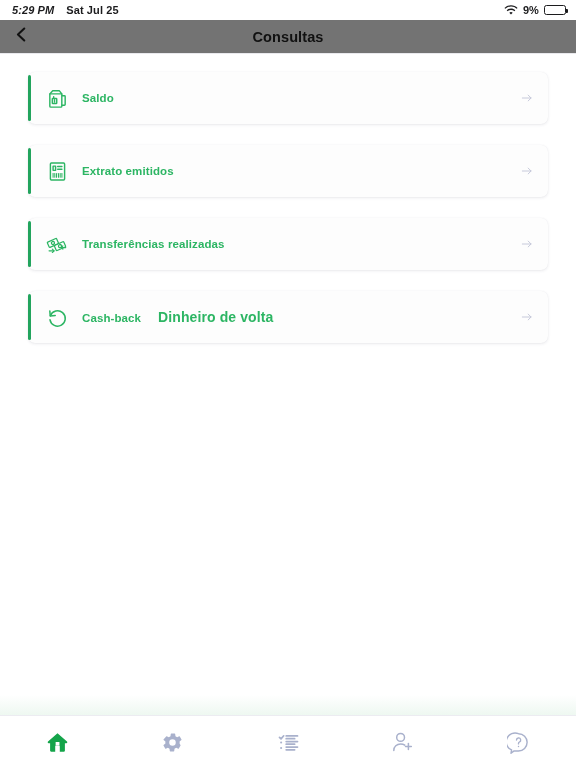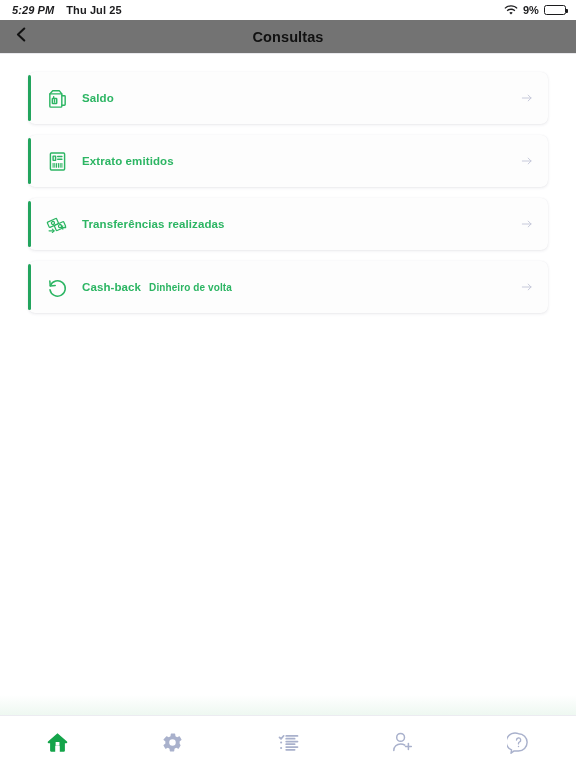--- a/index.html
+++ b/index.html
@@ -74,21 +74,21 @@
   .page {
     position: absolute;
     top: 55px; left: 0; right: 0; bottom: 53px;
     background: #ffffff;
     overflow: hidden;
   }
   .list {
     padding: 17px 28px 0 28px;
     display: flex;
     flex-direction: column;
-    gap: 11px;
+    gap: 21px;
   }
   .card {
     position: relative;
     height: 52px;
     background: #fdfdfd;
     border-radius: 7px;
     box-shadow: 0 1px 3px rgba(60,60,90,.11), 0 0 1px rgba(60,60,90,.08);
     display: flex;
     align-items: center;
     padding-left: 16px;
@@ -113,24 +113,24 @@
   }
   .card-icon svg { display: block; }
   .card-label {
     font-size: 11.5px;
     font-weight: bold;
     color: #2cb563;
     letter-spacing: .1px;
     white-space: nowrap;
   }
   .card-sub {
-    font-size: 10px;
+    font-size: 14px;
     font-weight: bold;
     color: #2cb563;
-    margin-left: 8px;
+    margin-left: 17px;
     letter-spacing: .1px;
     white-space: nowrap;
   }
   .card-text { display: flex; align-items: baseline; }
   .card-arrow {
     margin-left: auto;
     color: #c3c6d8;
     display: flex;
     align-items: center;
   }
@@ -162,21 +162,21 @@
     color: #a9b1cc;
   }
   .tab.active { color: #14a44a; }
   .tab svg { display: block; }
 </style>
 </head>
 <body>
 
 <div class="statusbar">
   <span class="sb-time">5:29 PM</span>
-  <span class="sb-date">Thu Jul 25</span>
+  <span class="sb-date">Sat Jul 25</span>
   <span class="sb-right">
     <span class="wifi-ico">
       <svg viewBox="0 0 16 12" width="14" height="11" fill="#1c1c1e">
         <path d="M8 10.6 6.1 8.5a2.85 2.85 0 0 1 3.8 0L8 10.6z"></path>
         <path d="M8 5.3c-1.5 0-2.9.6-3.9 1.6l-1-1.1A6.8 6.8 0 0 1 8 3.7c1.9 0 3.6.75 4.9 2.1l-1 1.1A5.4 5.4 0 0 0 8 5.3z"></path>
         <path d="M8 1.5c-2.5 0-4.8 1-6.5 2.6l-1-1.1A10.5 10.5 0 0 1 8 0c2.9 0 5.6 1.15 7.5 3l-1 1.1A8.9 8.9 0 0 0 8 1.5z"></path>
       </svg>
     </span>
     <span class="sb-pct">9%</span>
     <span class="batt"><span class="batt-fill"></span></span>

